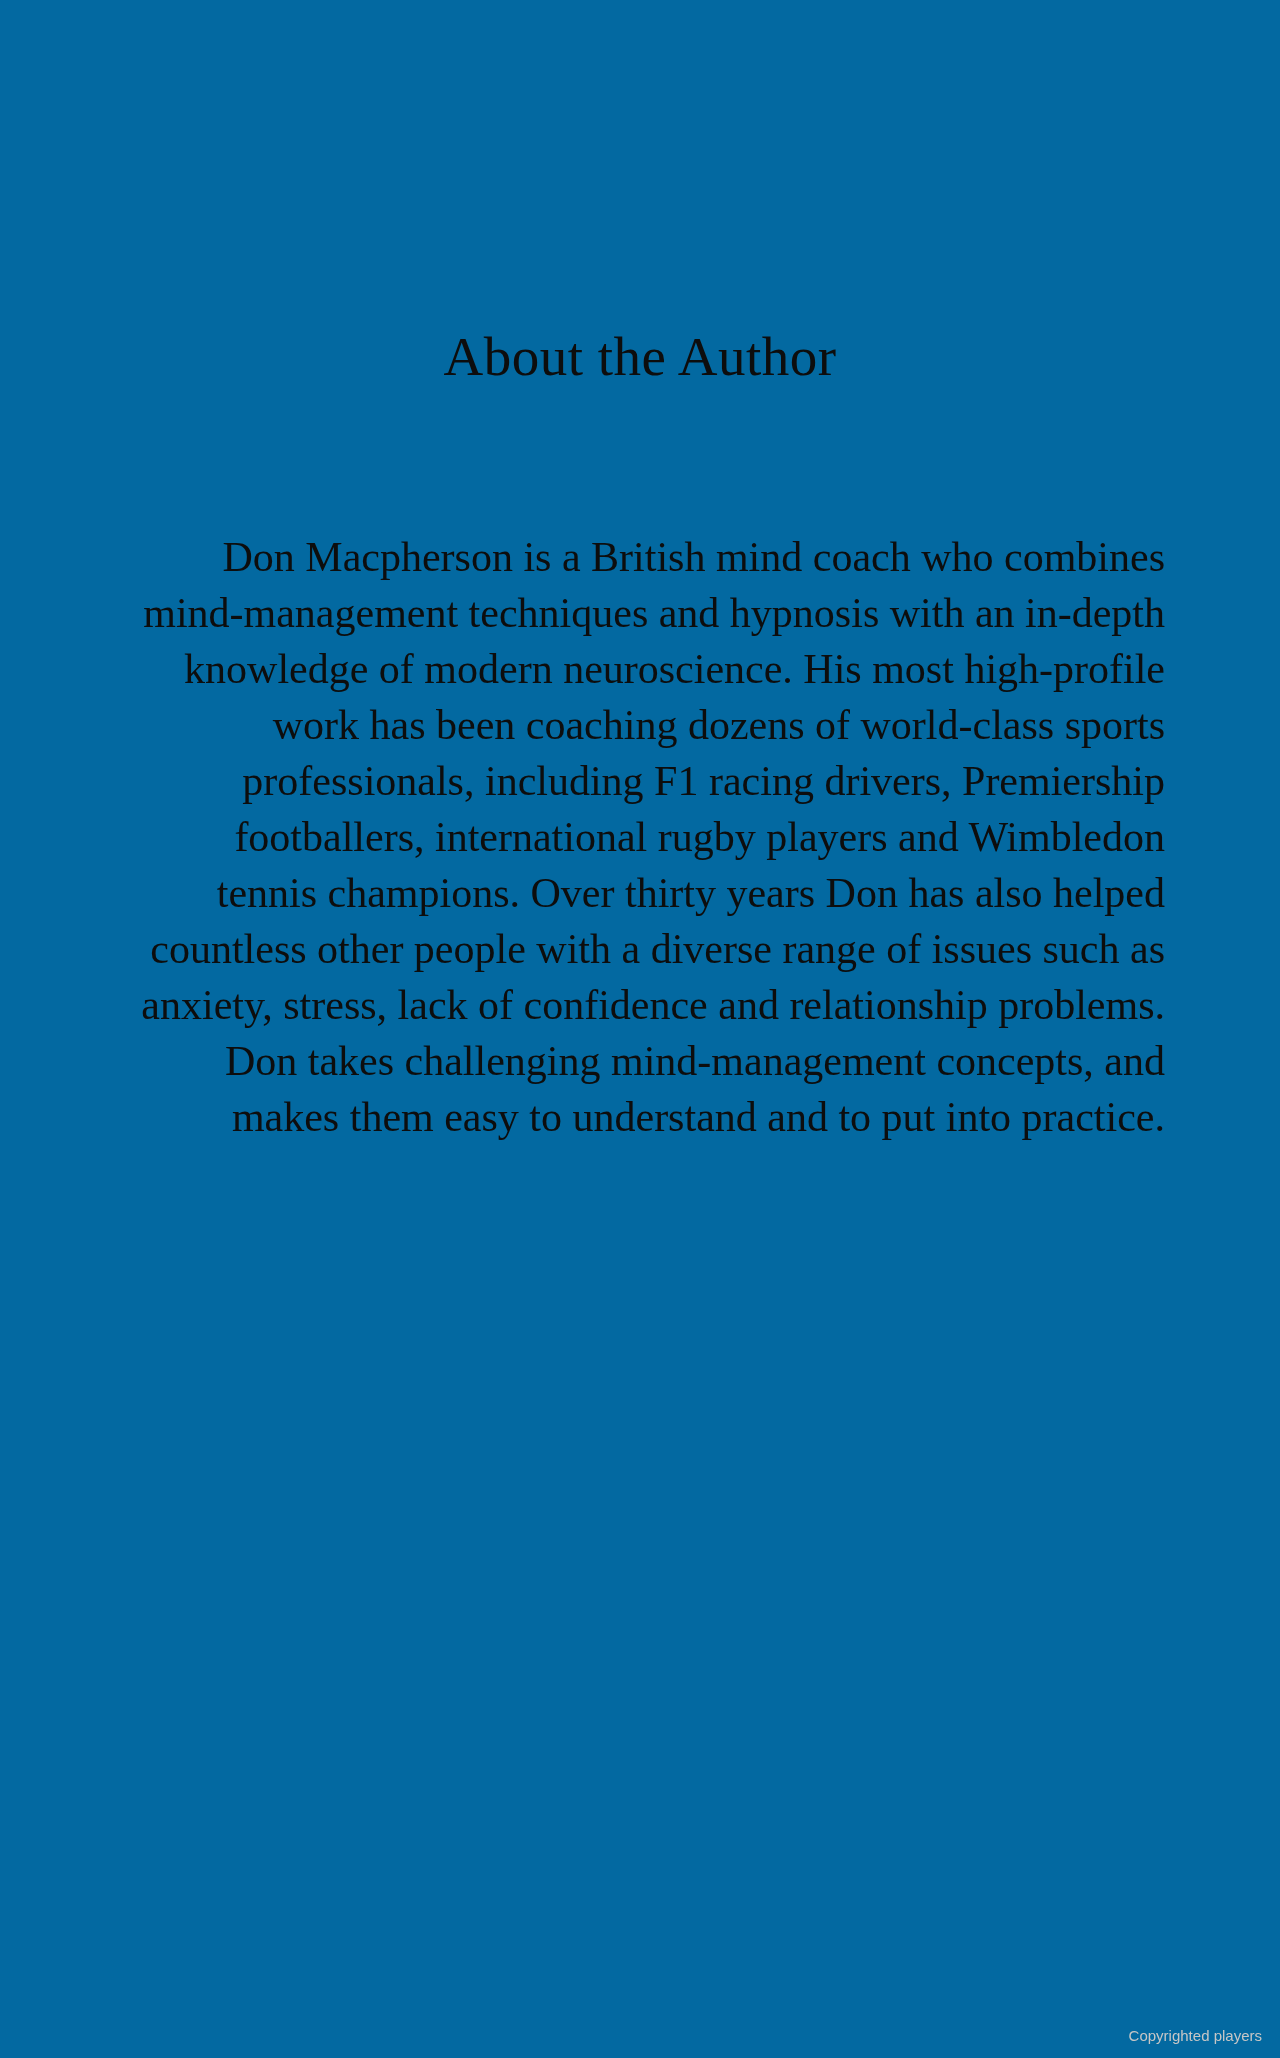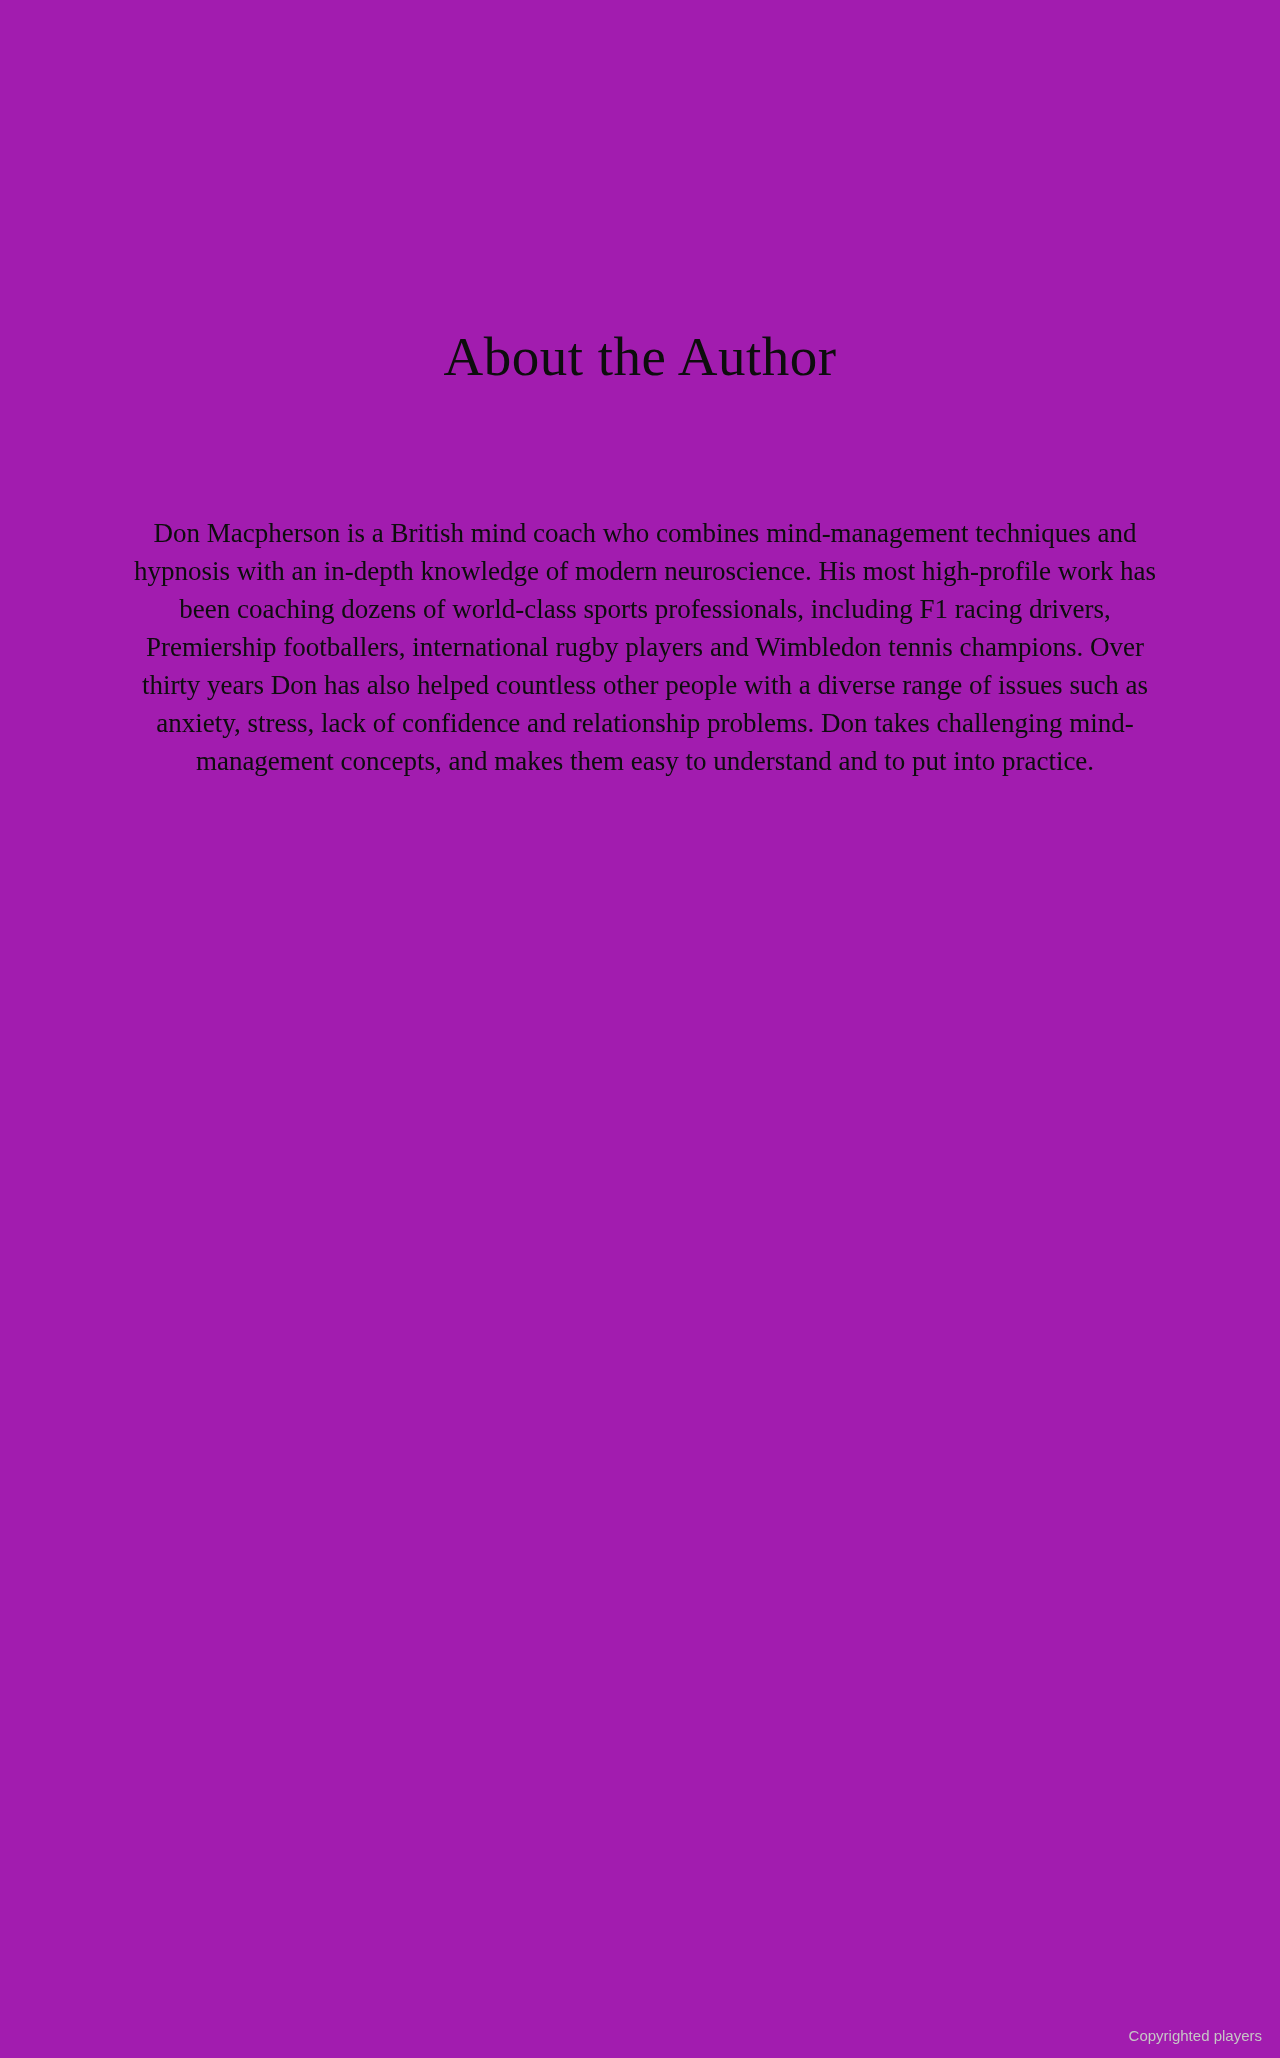--- a/index.html
+++ b/index.html
@@ -12,41 +12,41 @@
     background: #ffffff;
     font-family: "Liberation Serif", serif;
     color: #111111;
     position: relative;
     overflow: hidden;
   }
   .page {
     position: relative;
     width: 1280px;
     height: 2058px;
-    background: #a21caf;
+    background: #0369a1;
   }
   .page-title {
     position: absolute;
     top: 288px;
     left: 0;
     width: 1280px;
     text-align: center;
     font-size: 55px;
     font-weight: 400;
     letter-spacing: 0.5px;
     color: #0d0d0d;
   }
   .body-text {
     position: absolute;
     top: 487px;
     left: 125px;
     width: 1040px;
-    font-size: 27px;
-    line-height: 38px;
-    text-align: center;
+    font-size: 42px;
+    line-height: 56px;
+    text-align: right;
     color: #0d0d0d;
   }
   .watermark {
     position: absolute;
     right: 18px;
     bottom: 14px;
     font-family: "Liberation Sans", sans-serif;
     font-size: 15px;
     color: #c6c6c6;
   }

